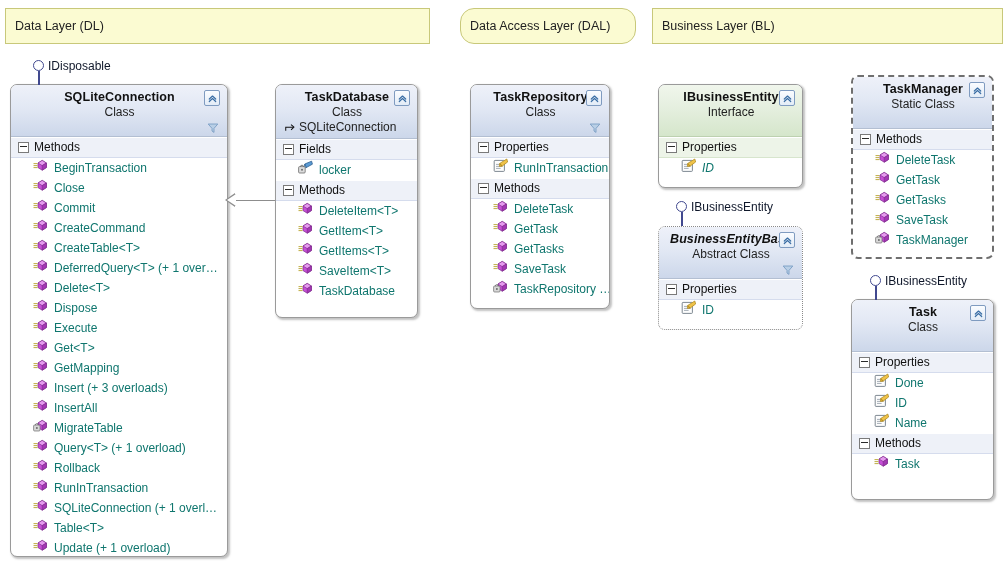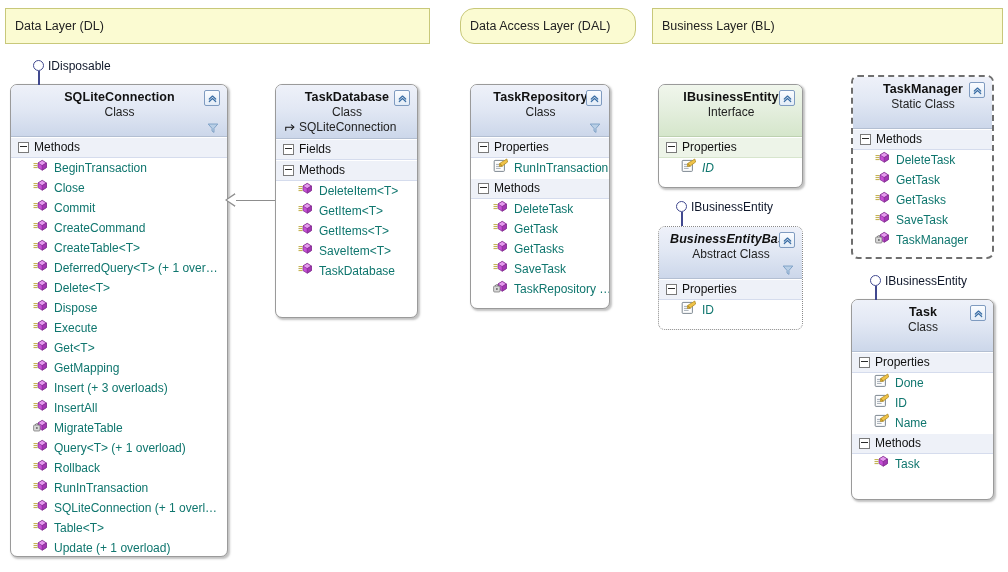--- a/index.html
+++ b/index.html
@@ -562,20 +562,30 @@
               <polyline points="2.5,6.6 6,3.3 9.5,6.6"></polyline>
               <polyline points="2.5,9.3 6,6.0 9.5,9.3"></polyline>
             </g>
           </svg>
         </div>
       </div>
       <div class="compartment-title">
         <span class="expander"></span>
         <span>Fields</span>
       </div>
+      <div class="member-row">
+        <span class="mico"><svg viewBox="0 0 15 15" width="15" height="15">
+            <path d="M6.8 4.0 L13.6 1.2 L14.4 4.2 L8.2 7.6 Z" fill="#5b9bd5" stroke="#2f5f8f" stroke-width="0.8"></path>
+            <path d="M6.8 4.0 L8.2 7.6 L6.0 7.8 Z" fill="#7fc0f0" stroke="#2f5f8f" stroke-width="0.7"></path>
+            <rect x="0.6" y="6.6" width="6.6" height="6.4" rx="1" fill="#dcdcdc" stroke="#6d6d6d" stroke-width="0.8"></rect>
+            <path d="M2.4 6.8 a1.6 1.6 0 0 1 3.2 0" fill="none" stroke="#6d6d6d" stroke-width="0.9"></path>
+            <circle cx="4.0" cy="9.8" r="1.0" fill="#6d6d6d"></circle>
+          </svg></span>
+        <span class="member-label">locker</span>
+      </div>
       <div class="compartment-title">
         <span class="expander"></span>
         <span>Methods</span>
       </div>
       <div class="member-row">
         <span class="mico"><svg viewBox="0 0 15 15" width="15" height="15">
             <g>
               <path d="M9.2 2.4 L13.4 5.0 L13.4 9.6 L9.2 12.2 L5.0 9.6 L5.0 5.0 Z" fill="#c64fd6" stroke="#7d2a8c" stroke-width="0.7"></path>
               <path d="M9.2 2.4 L13.4 5.0 L9.2 7.6 L5.0 5.0 Z" fill="#e59bee" stroke="#7d2a8c" stroke-width="0.6"></path>
               <path d="M9.2 7.6 L13.4 5.0 L13.4 9.6 L9.2 12.2 Z" fill="#a339b3" stroke="#7d2a8c" stroke-width="0.6"></path>

